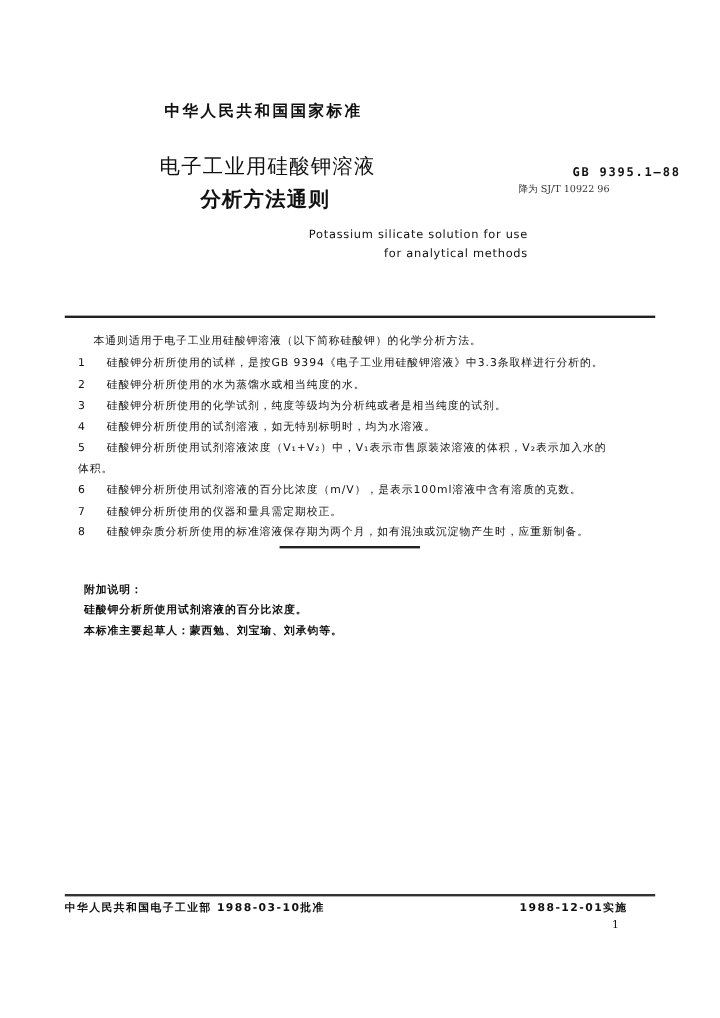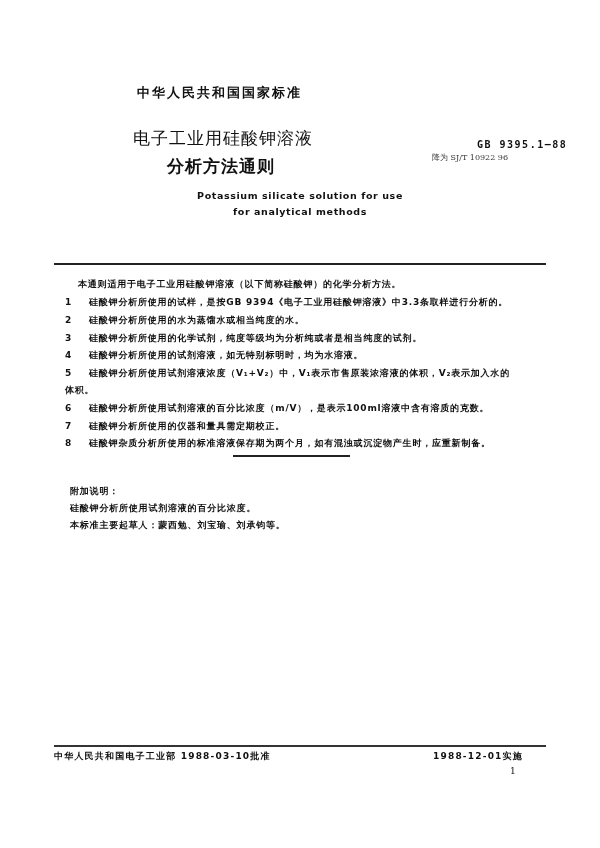--- a/index.html
+++ b/index.html
@@ -6,23 +6,23 @@
   body {
     width: 600px; height: 848px; background: #ffffff; position: relative;
     font-family: "DejaVu Sans", sans-serif; color: #111; overflow: hidden;
   }
   .abs { position: absolute; }
   .header-org { left: 137px; top: 84px; font-size: 13px; font-weight: bold; letter-spacing: 2px; }
   .title1 { left: 133px; top: 127px; font-size: 17px; font-weight: normal; letter-spacing: 1px; }
   .title2 { left: 167px; top: 155px; font-size: 17px; font-weight: bold; letter-spacing: 1px; }
   .std-no { left: 433px; top: 139px; font-size: 10px; font-weight: bold; letter-spacing: 1.5px; font-family: "DejaVu Sans Mono", monospace; margin-left: 44px; }
   .std-replace { left: 432px; top: 152px; font-size: 8px; color: #333; font-family: "DejaVu Serif", serif; }
-  .en-title { left: 160px; top: 188px; width: 280px; font-size: 9.5px; font-weight: bold; line-height: 16px; text-align: center; letter-spacing: 0.6px; }
+  .en-title { left: 160px; top: 188px; width: 280px; font-size: 9.5px; font-weight: normal; line-height: 16px; text-align: right; letter-spacing: 0.6px; }
   .rule-top { left: 54px; top: 263px; width: 492px; height: 2px; background: #222; }
-  .body-text { font-size: 9px; font-weight: bold; letter-spacing: 0.8px; white-space: nowrap; }
+  .body-text { font-size: 9px; font-weight: normal; letter-spacing: 0.8px; white-space: nowrap; }
   .intro { left: 78px; top: 278px; }
   .item { left: 54px; margin-left: 11px; }
   .item .num { display: inline-block; width: 24px; }
   .mid-rule { left: 233px; top: 455px; width: 117px; height: 2px; background: #222; }
   .notes { left: 54px; font-size: 9px; font-weight: bold; letter-spacing: 0.8px; margin-left: 16px; }
   .rule-bottom { left: 54px; top: 745px; width: 492px; height: 1.5px; background: #333; }
   .footer-left { left: 54px; top: 750px; font-size: 9px; font-weight: bold; letter-spacing: 1.2px; }
   .footer-right { left: 433px; top: 750px; font-size: 9px; font-weight: bold; letter-spacing: 1.2px; }
   .page-num { left: 510px; top: 766px; font-size: 9px; font-family: "DejaVu Serif", serif; }
 </style>

